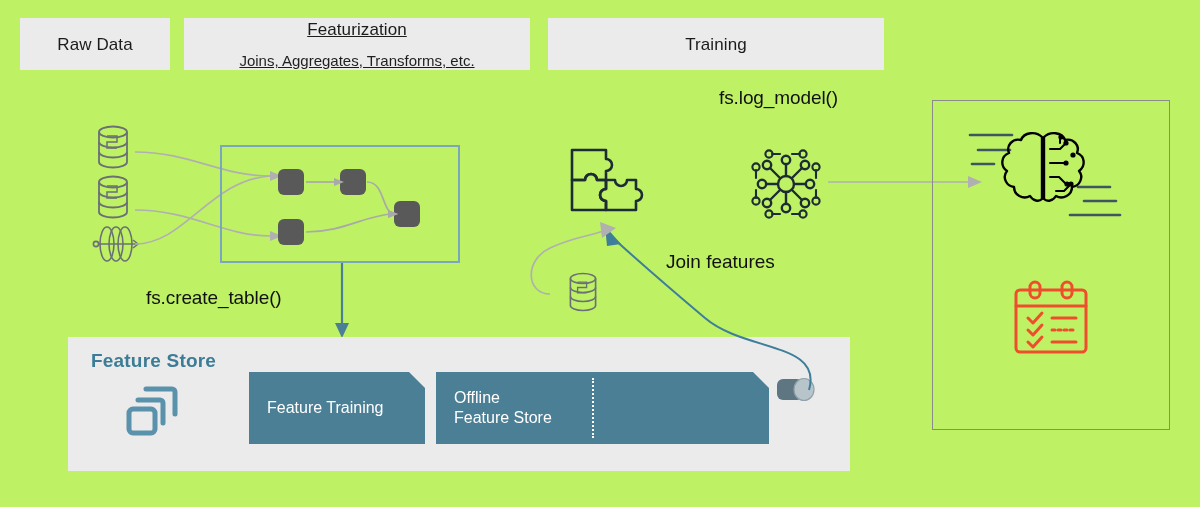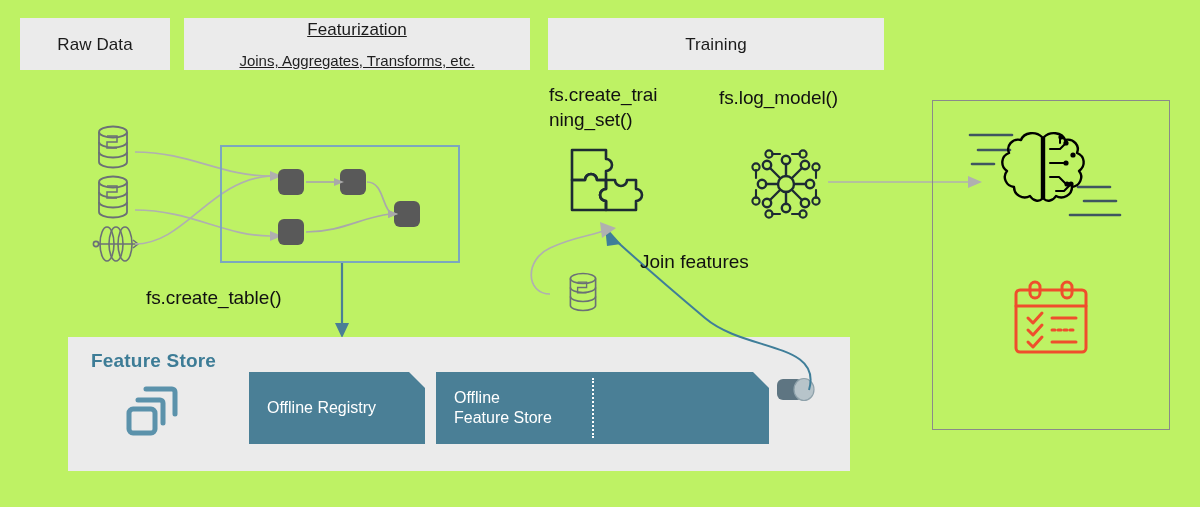--- a/index.html
+++ b/index.html
@@ -215,21 +215,21 @@
     <svg width="62" height="58" viewBox="0 0 62 58">
       <g fill="none" stroke="#5b92ab" stroke-width="5" stroke-linejoin="round" stroke-linecap="round">
         <path d="M22 8 h26 a3 3 0 0 1 3 3 v22"></path>
         <path d="M14 19 h22 a3 3 0 0 1 3 3 v20"></path>
         <rect x="5" y="28" width="26" height="24" rx="4"></rect>
       </g>
     </svg>
   </div>
 
   <div class="abs fs-card chamfer" style="left:249px; top:372px; width:176px; height:72px;">
-    <div class="card-text">Offline Registry</div>
+    <div class="card-text">Feature Training</div>
   </div>
 
   <div class="abs fs-card chamfer" style="left:436px; top:372px; width:333px; height:72px; position:absolute;">
     <div class="card-text" style="width:150px;">Offline
 Feature Store</div>
     <div class="dotted-div" style="left:156px;"></div>
   </div>
 
   <div class="abs" style="left:775px; top:373px;">
     <svg width="48" height="34" viewBox="0 0 48 34">
@@ -253,24 +253,22 @@
       <g fill="none" stroke="#6b7076" stroke-width="1.8">
         <ellipse cx="20" cy="9" rx="14" ry="5.5"></ellipse>
         <path d="M6 9 V39 a14 5.5 0 0 0 28 0 V9"></path>
         <path d="M6 19 a14 5.5 0 0 0 28 0"></path>
         <path d="M6 29 a14 5.5 0 0 0 28 0"></path>
         <path d="M14 13 h10 v6 h-10 v6 h10" stroke-width="1.5"></path>
       </g>
     </svg>
   </div>
 
-  <div class="abs plain-label" style="left:640px; top:250px;">Join features</div>
-
-  <div class="abs code-label" style="left:549px; top:82px; width:175px; white-space:pre-line;">fs.create_trai
-ning_set()</div>
+  <div class="abs plain-label" style="left:666px; top:250px;">Join features</div>
+
 
   <div class="abs" style="left:562px; top:142px;">
     <svg width="96" height="78" viewBox="0 0 96 78">
       <g fill="none" stroke="#1d2b33" stroke-width="2.6" stroke-linejoin="round" stroke-linecap="round">
         <path d="M10 8 h34 v9 a6 6 0 0 1 0 12 v9 h-9 a6 6 0 0 0 -12 0 h-13 V8 Z" transform="translate(0,0)"></path>
         <path d="M10 38 h13 a6 6 0 0 1 12 0 h9 v9 a6 6 0 0 0 0 12 v9 H10 Z"></path>
         <path d="M44 38 h9 a6 6 0 0 0 12 0 h9 v9 a6 6 0 0 1 0 12 v9 H44 v-9 a6 6 0 0 1 0 -12 Z"></path>
       </g>
     </svg>
   </div>

